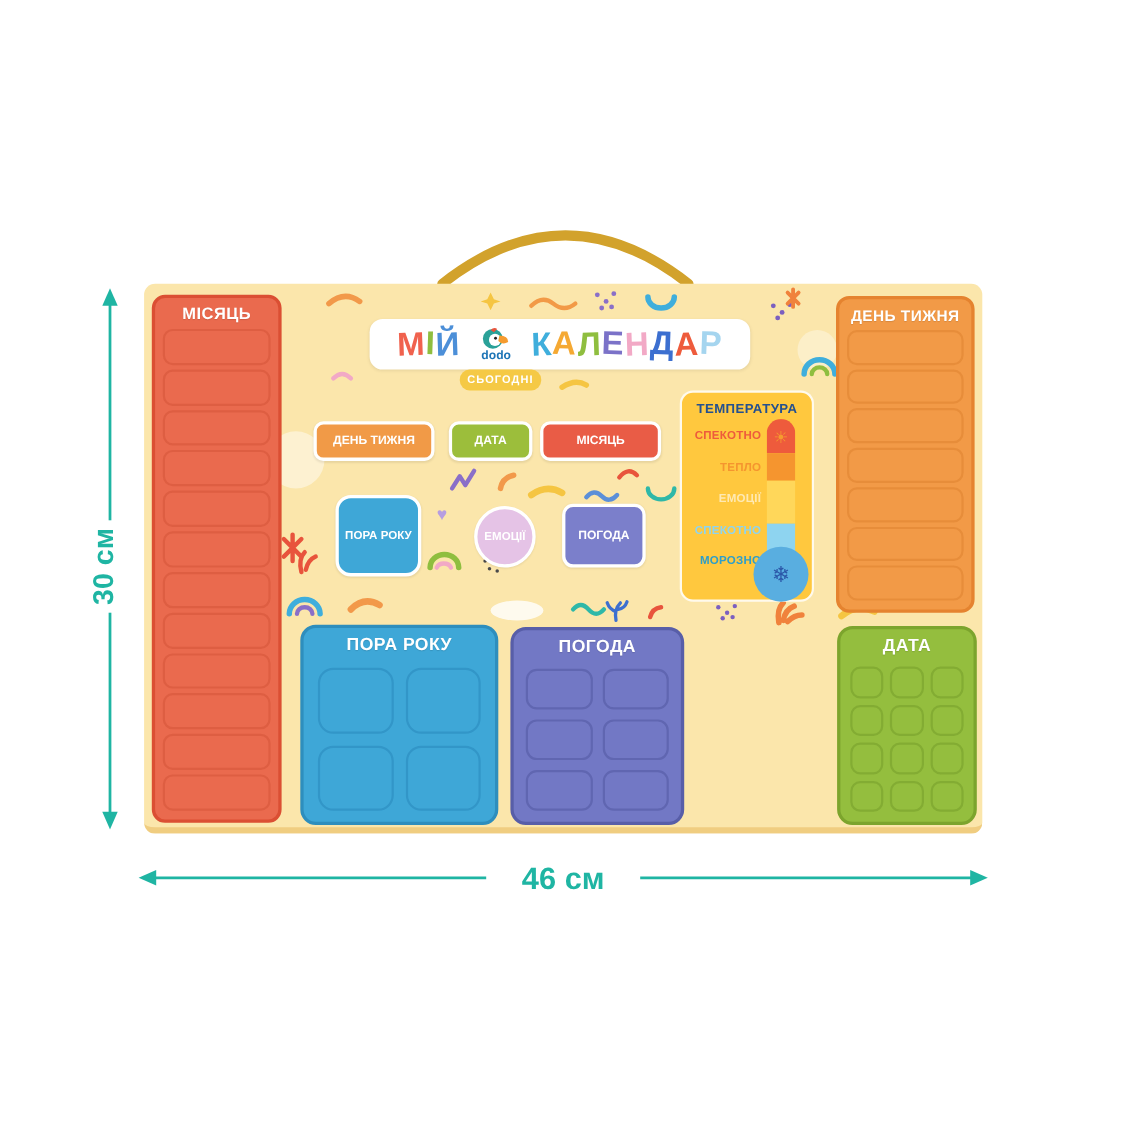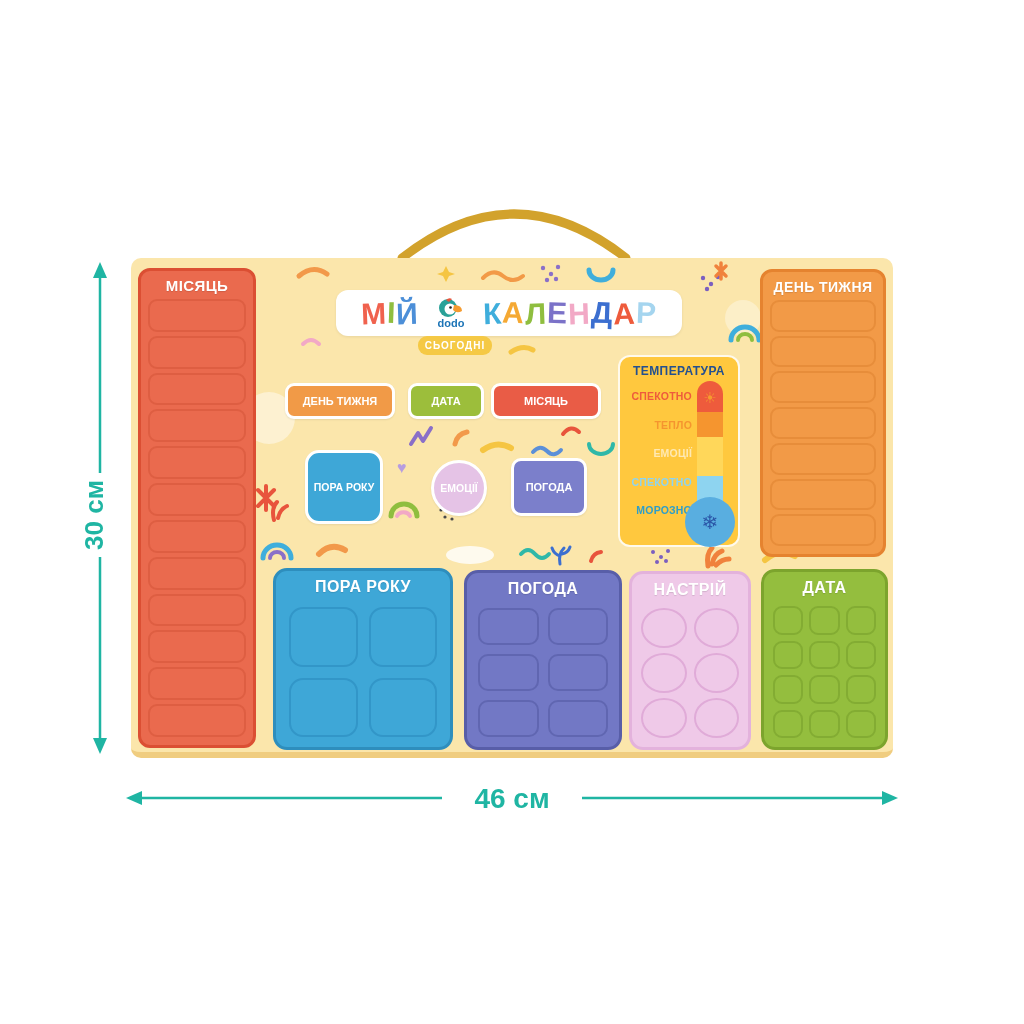--- a/index.html
+++ b/index.html
@@ -268,31 +268,20 @@
       <div class="panel-h">ПОГОДА</div>
       <div class="grid g-weather">
           <div class="rect-slot"></div>
           <div class="rect-slot"></div>
           <div class="rect-slot"></div>
           <div class="rect-slot"></div>
           <div class="rect-slot"></div>
           <div class="rect-slot"></div>
         </div>
     </div>
-    <div class="abs panel p-mood" style="--bg: #EFC9E8; --border: #E3B2DC; --slot: #E0ABD8;">
-      <div class="panel-h">НАСТРІЙ</div>
-      <div class="grid g-mood">
-          <div class="circle-slot"></div>
-          <div class="circle-slot"></div>
-          <div class="circle-slot"></div>
-          <div class="circle-slot"></div>
-          <div class="circle-slot"></div>
-          <div class="circle-slot"></div>
-        </div>
-    </div>
     <div class="abs panel p-date" style="--bg: #94BE3E; --border: #7CA42D; --slot: #83AC33;">
       <div class="panel-h">ДАТА</div>
       <div class="grid g-date">
           <div class="cell-slot"></div>
           <div class="cell-slot"></div>
           <div class="cell-slot"></div>
           <div class="cell-slot"></div>
           <div class="cell-slot"></div>
           <div class="cell-slot"></div>
           <div class="cell-slot"></div>

